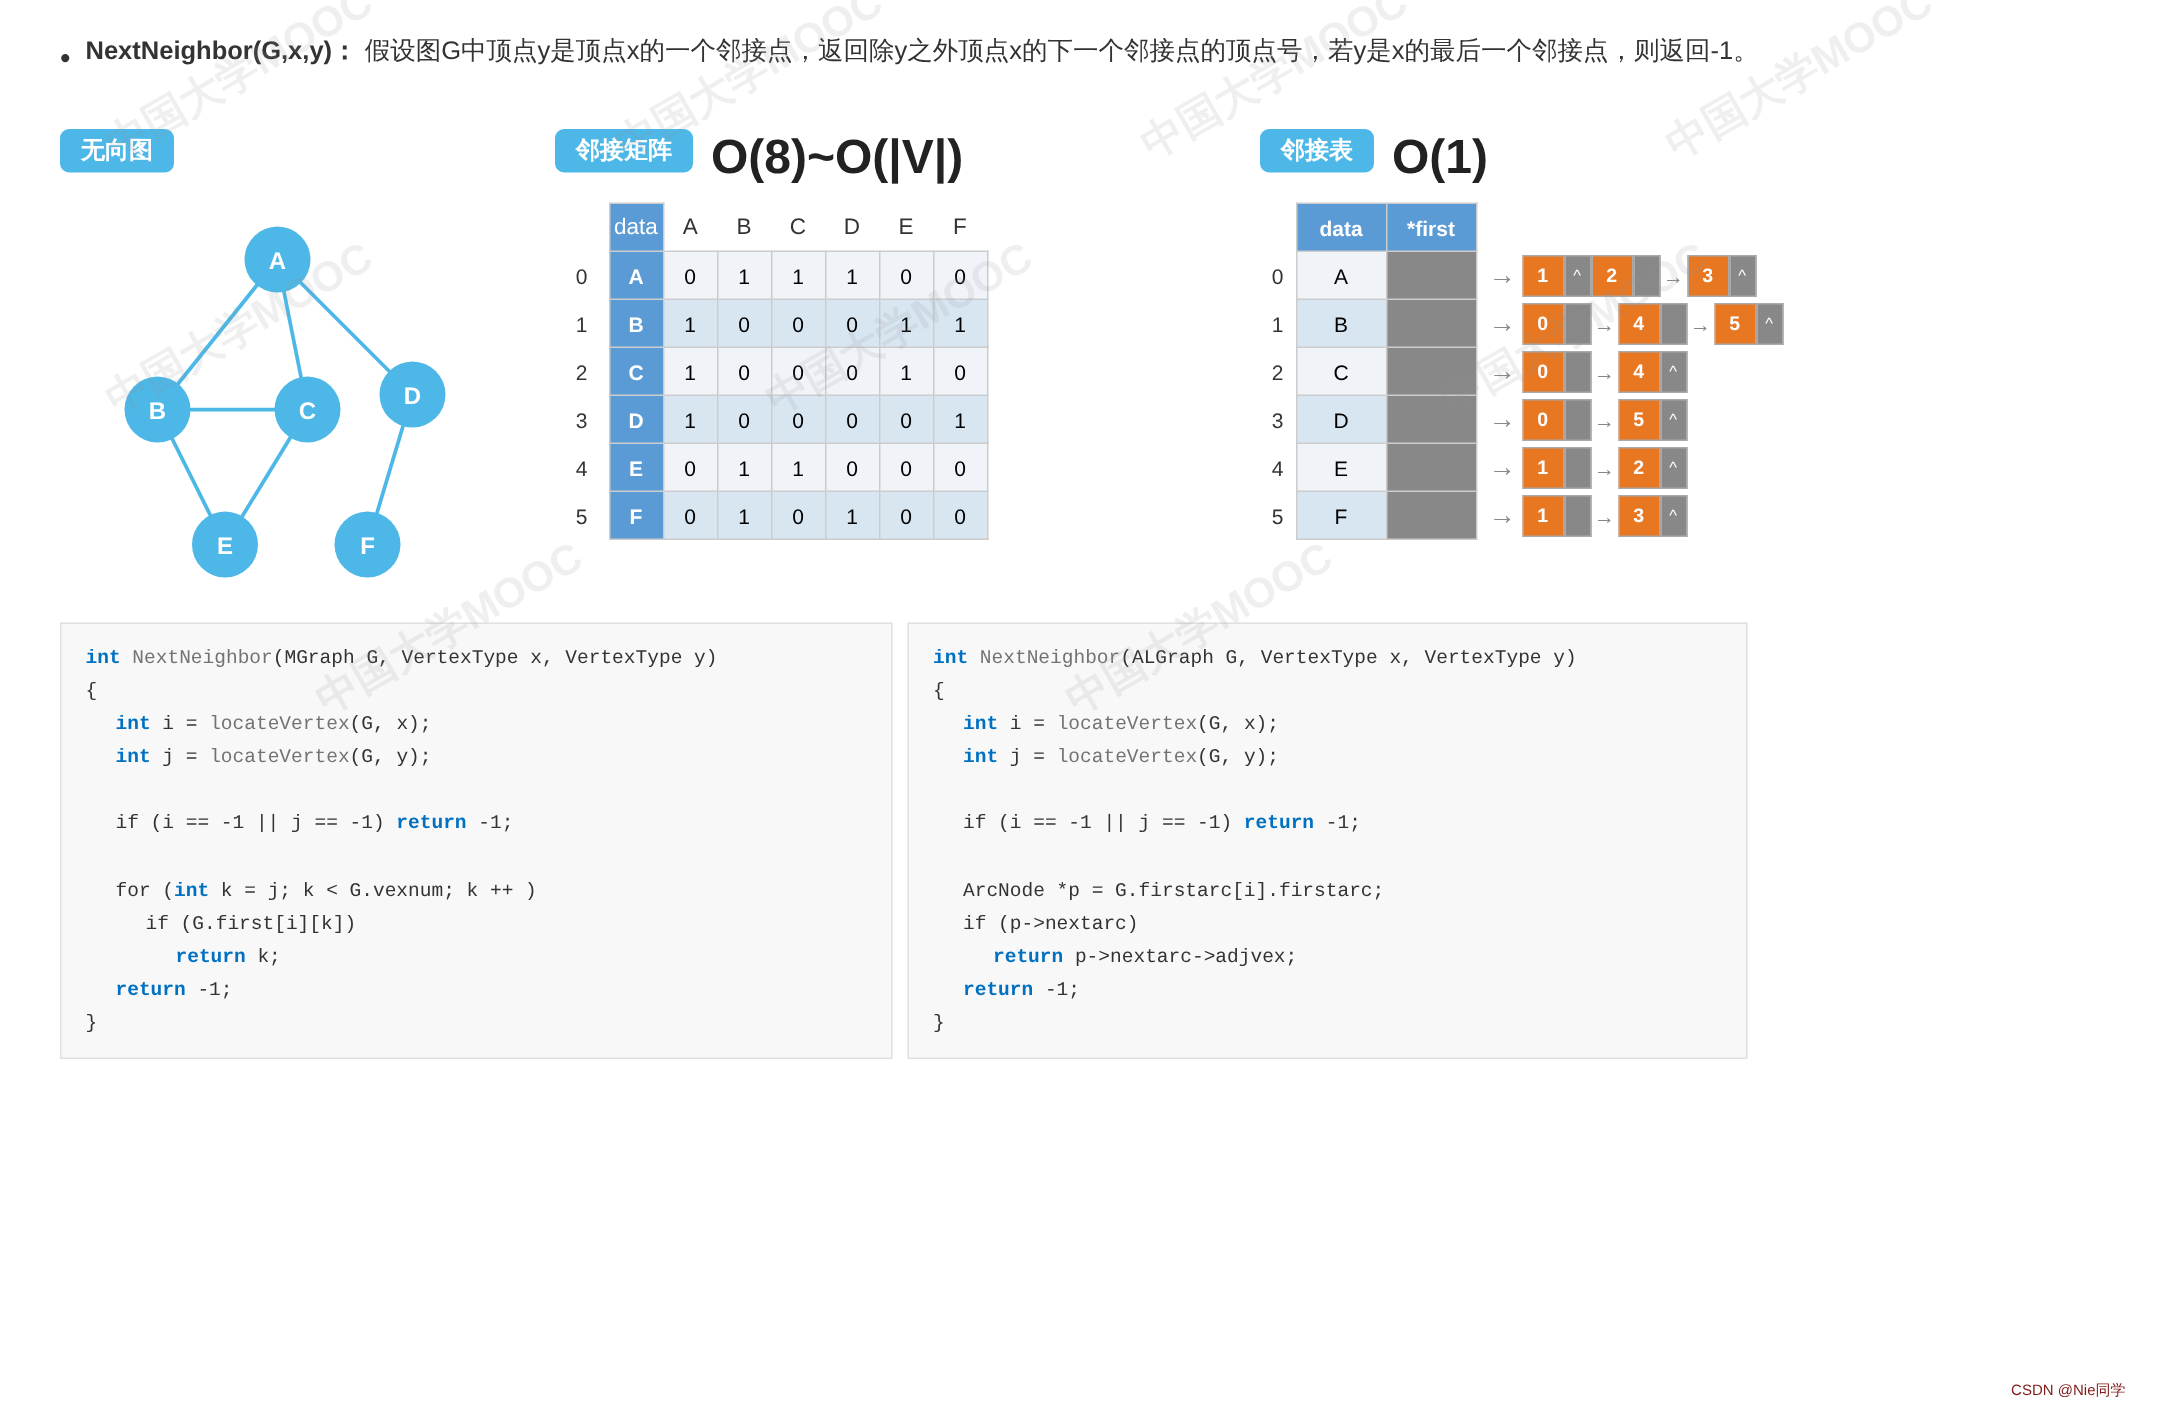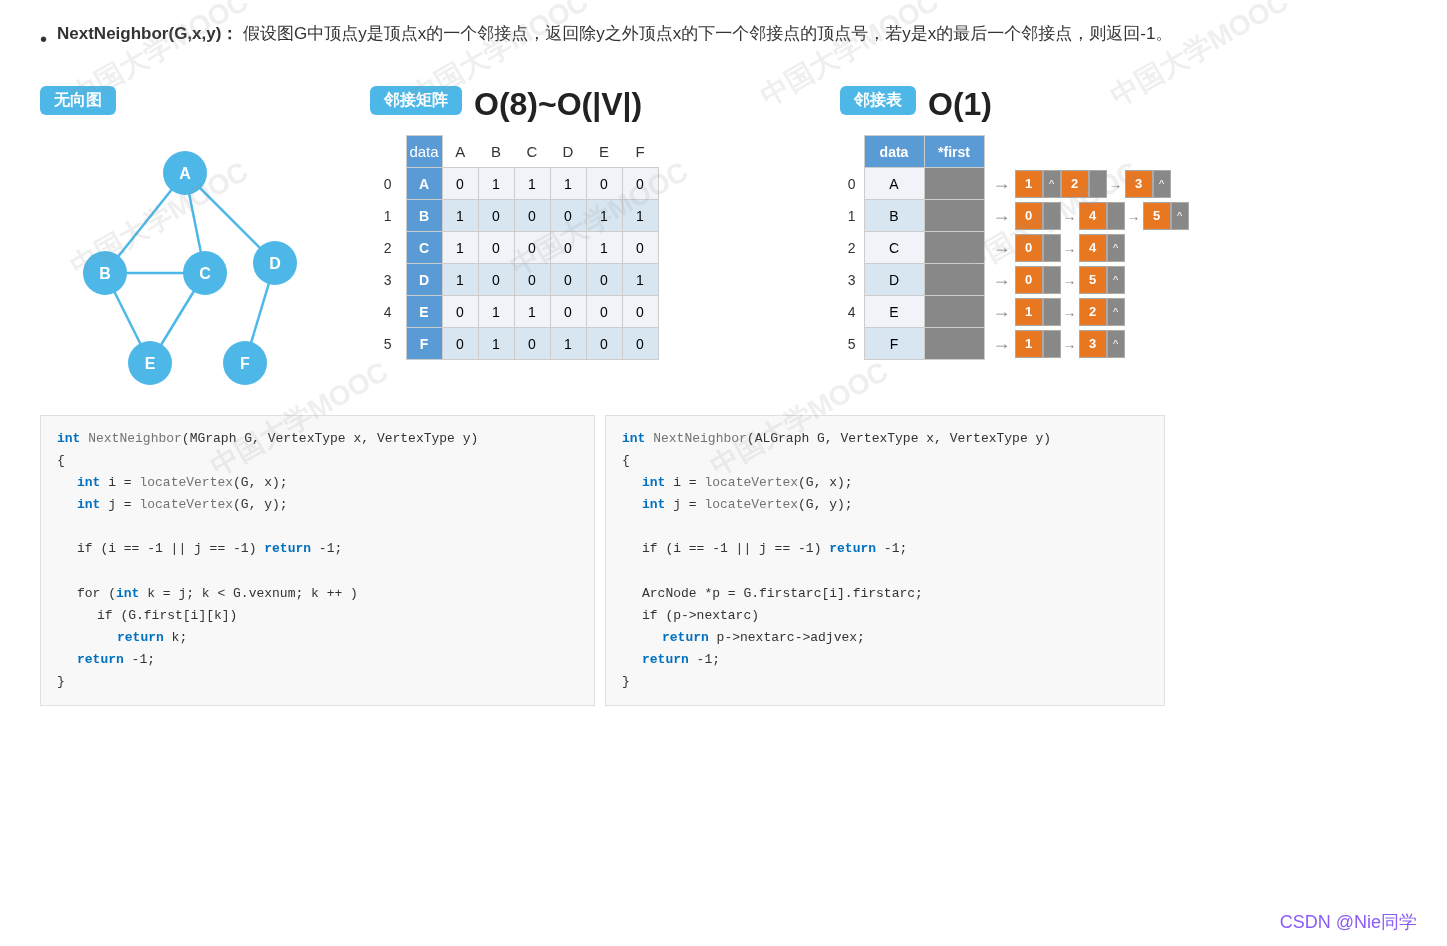--- a/index.html
+++ b/index.html
@@ -209,22 +209,22 @@
 
     .code-line { display: block; }
     .indent1 { padding-left: 20px; }
     .indent2 { padding-left: 40px; }
     .indent3 { padding-left: 60px; }
 
     .bottom-credit {
       position: absolute;
       bottom: 12px;
       right: 30px;
-      font-size: 18px;
-      color: #8b5cf6;
+      font-size: 10px;
+      color: #7f1d1d;
       margin-left: 21px;
     }
   </style>
 </head>
 <body>
 
 <div class="watermark" style="top:30px;left:60px">中国大学MOOC</div>
 <div class="watermark" style="top:30px;left:400px">中国大学MOOC</div>
 <div class="watermark" style="top:30px;left:750px">中国大学MOOC</div>
 <div class="watermark" style="top:30px;left:1100px">中国大学MOOC</div>

